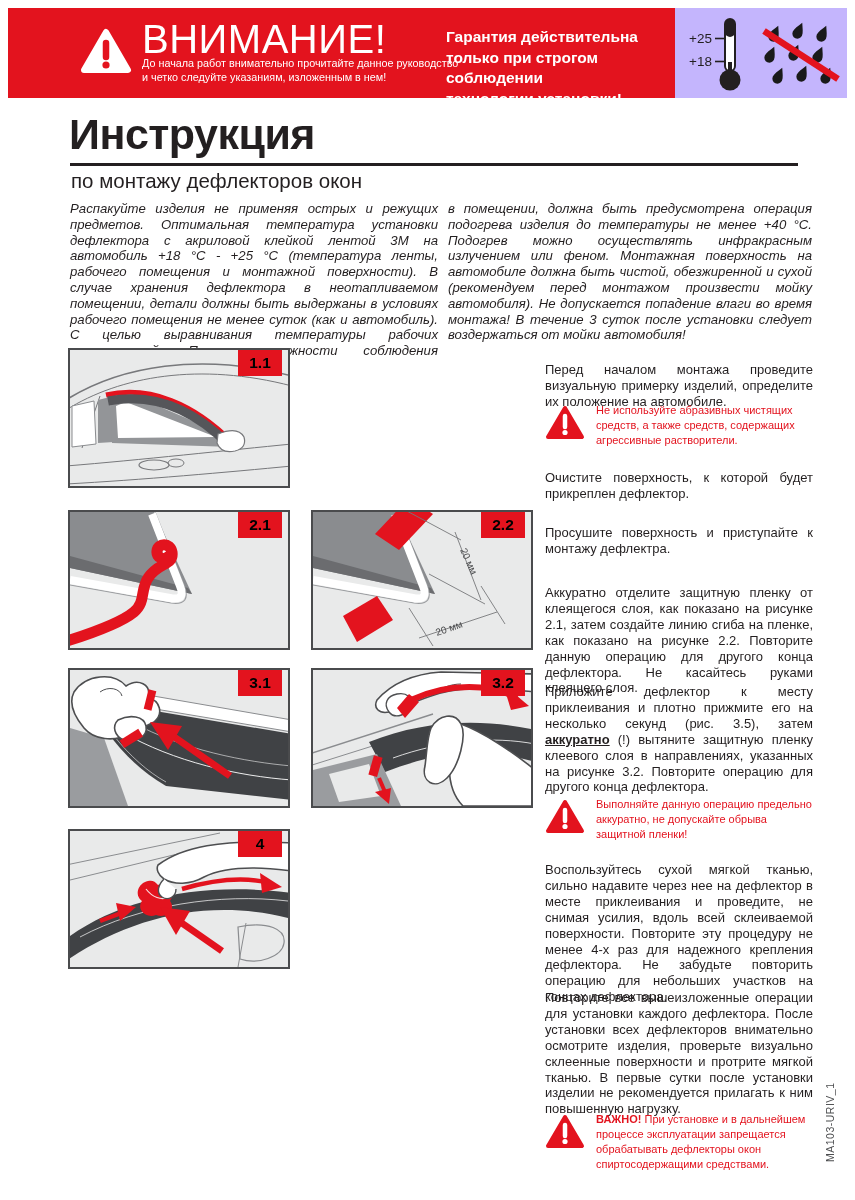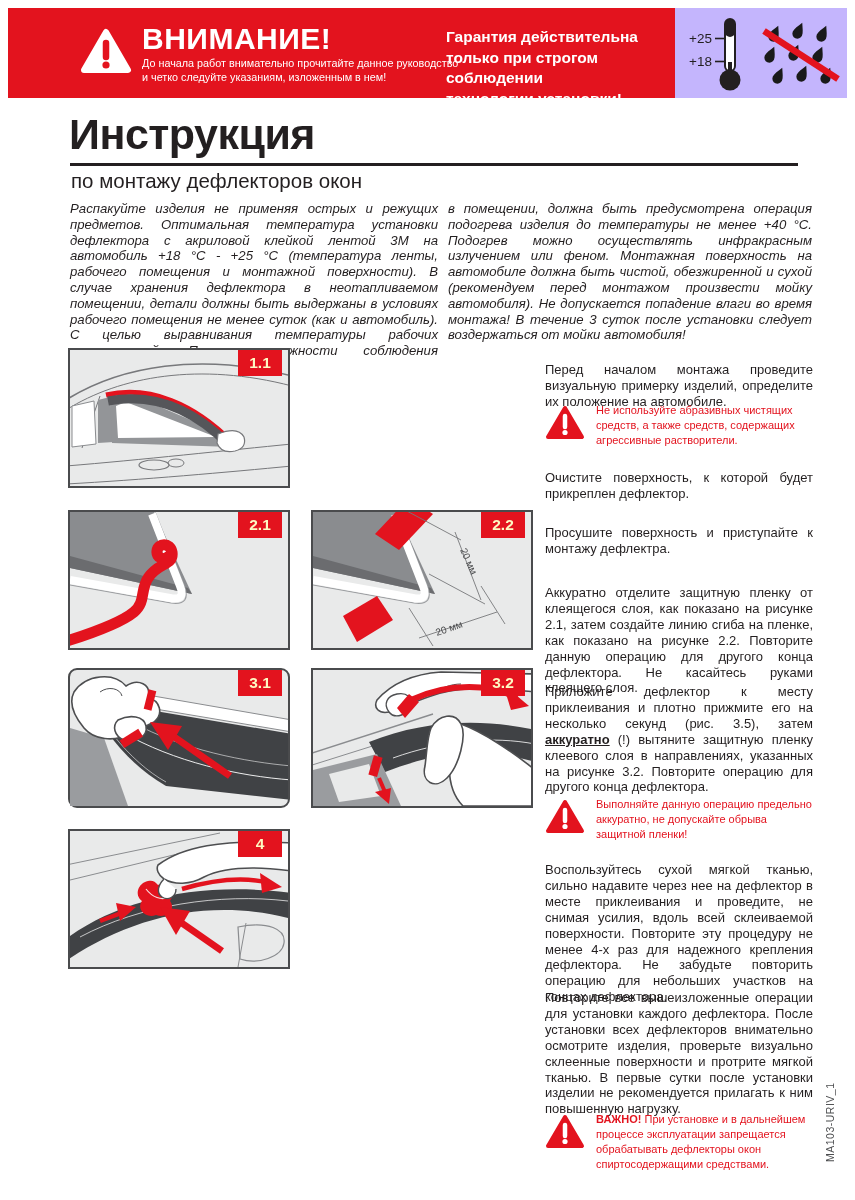--- a/index.html
+++ b/index.html
@@ -3,21 +3,21 @@
 <meta charset="utf-8">
 <style>
   html,body{margin:0;padding:0;background:#ffffff;}
   .page{position:relative;width:855px;height:1200px;background:#ffffff;overflow:hidden;
         font-family:"Liberation Sans",sans-serif;color:#231f20;}
 
   
   .banner{position:absolute;left:8px;top:8px;width:667px;height:90px;background:#e3131e;}
   .banner-triangle{position:absolute;left:72px;top:20px;width:52px;height:48px;}
   .attention-block{position:absolute;left:134px;top:15px;color:#ffffff;}
-  .attention-title{font-size:30px;font-weight:bold;letter-spacing:.5px;line-height:32px;}
+  .attention-title{font-size:40px;font-weight:normal;letter-spacing:.5px;line-height:32px;}
   .attention-sub{font-size:10.8px;line-height:13.5px;white-space:pre-line;margin-top:2px;}
   .guarantee{position:absolute;left:438px;top:19px;color:#ffffff;font-size:15.5px;font-weight:bold;
              line-height:20.5px;white-space:pre-line;}
   .climate-icons{position:absolute;left:675px;top:8px;width:172px;height:90px;background:#c4b5fd;}
   .thermo{position:absolute;left:12px;top:8px;}
   .no-water{position:absolute;left:86px;top:13px;}
 
   
   .page-title{position:absolute;left:69px;top:110px;font-size:43px;font-weight:bold;letter-spacing:-.5px;}
   .title-rule{position:absolute;left:70px;top:163px;width:728px;height:2.5px;background:#231f20;}
@@ -26,25 +26,25 @@
   
   .intro-col{position:absolute;top:201px;font-style:italic;font-size:13.2px;line-height:15.8px;
              text-align:justify;}
   .intro-left{left:70px;width:368px;}
   .intro-right{left:448px;width:364px;}
 
   
   .panel{position:absolute;width:222px;height:140px;background:#e9eaea;border:2px solid #4a4b4d;
          box-sizing:border-box;}
   .panel svg.fig{position:absolute;left:0;top:0;}
-  .badge{position:absolute;top:0;right:6px;width:44px;height:26px;background:#e3131e;color:#fef9c3;
+  .badge{position:absolute;top:0;right:6px;width:44px;height:26px;background:#e3131e;color:#000000;
          font-weight:bold;font-size:15.5px;display:flex;align-items:center;justify-content:center;}
   .p11{left:68px;top:348px;} .p12{left:311px;top:348px;}
   .p21{left:68px;top:510px;} .p22{left:311px;top:510px;}
-  .p31{left:68px;top:668px;border-radius:9px;} .p32{left:311px;top:668px;}
+  .p31{left:68px;top:668px;} .p32{left:311px;top:668px;}
   .p4 {left:68px;top:829px;}
 
   
   .step{position:absolute;left:545px;width:268px;font-size:13px;line-height:15.9px;text-align:justify;}
   .s1{top:349px;} .s2{top:457px;} .s3{top:512px;} .s4{top:572px;}
   .s5{top:671px;} .s6{top:849px;} .s7{top:977px;}
   .em-strong{font-weight:bold;text-decoration:underline;}
   .warnbox{position:absolute;left:545px;width:268px;display:flex;align-items:flex-start;}
   .w1{top:403px;} .w2{top:797px;} .w3{top:1112px;}
   .warn-icon{flex:0 0 40px;margin-top:2px;}

